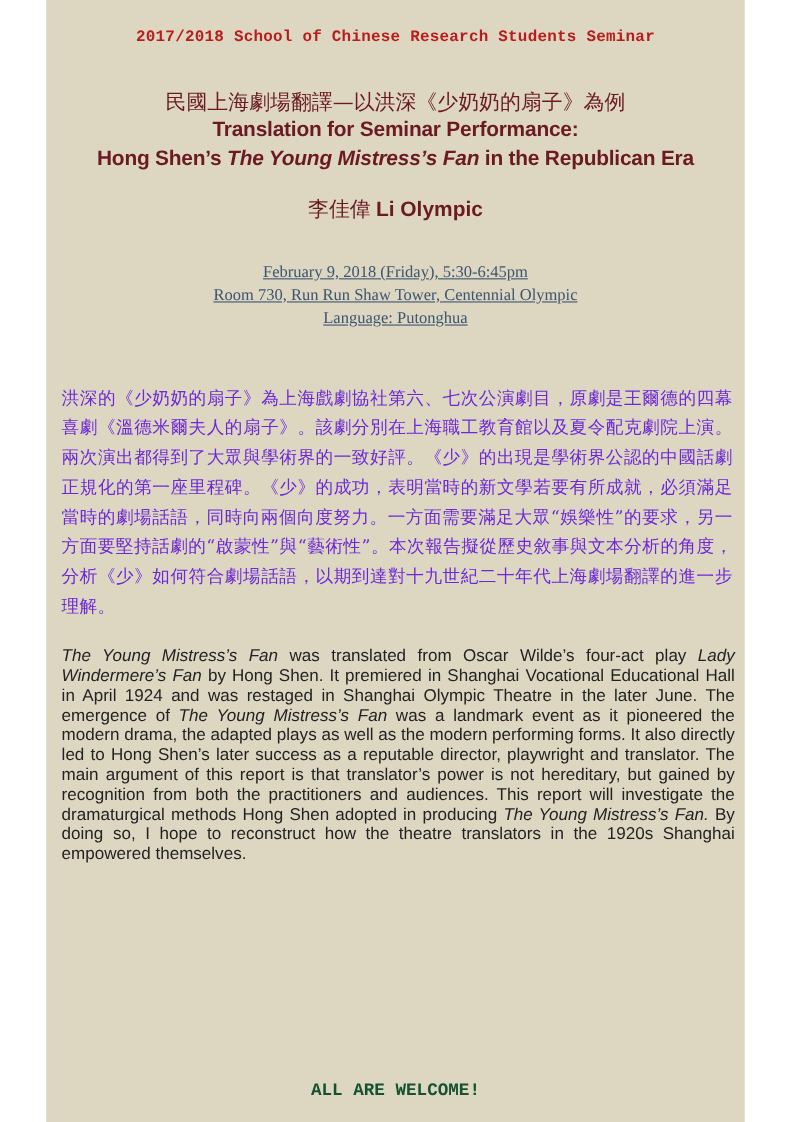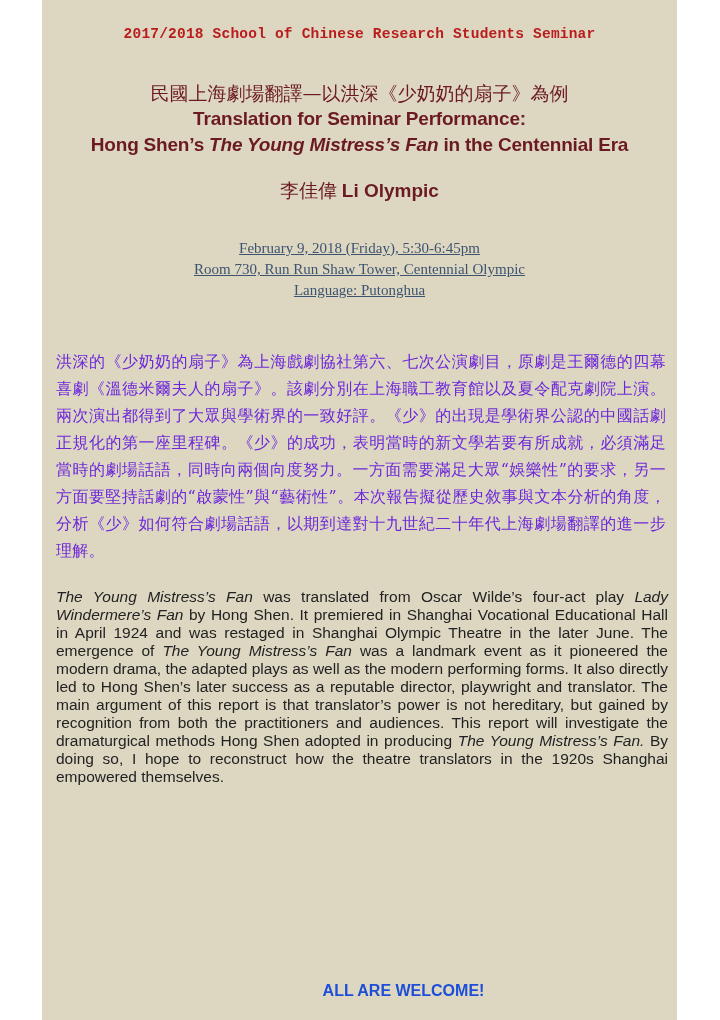--- a/index.html
+++ b/index.html
@@ -108,38 +108,37 @@
       color: #222222;
       text-align: justify;
     }
     .abstract-en i { font-style: italic; }
     .welcome {
       position: absolute;
       top: 982px;
       left: 0;
       width: 100%;
       text-align: center;
-      font-family: Liberation Sans, sans-serif;
+      font-family: Liberation Mono, monospace;
       font-weight: bold;
       font-size: 16px;
-      color: #1d4ed8;
-      padding-left: 44px;
+      color: #14532d;
     }
   </style>
 </head>
 <body>
 
 <div class="panel">
 
   <div class="seminar-header">2017/2018 School of Chinese Research Students Seminar</div>
 
   <div class="title-block">
     <div class="title-zh">民國上海劇場翻譯—以洪深《少奶奶的扇子》為例</div>
     <div class="title-en">Translation for Seminar Performance:</div>
-    <div class="title-en"><span>Hong Shen’s </span><i>The Young Mistress’s Fan</i><span> in the Centennial Era</span></div>
+    <div class="title-en"><span>Hong Shen’s </span><i>The Young Mistress’s Fan</i><span> in the Republican Era</span></div>
   </div>
 
   <div class="speaker">
     <span class="zh">李佳偉</span>
     <span class="en">Li Olympic</span>
   </div>
 
   <div class="event-info">
     <div>February 9, 2018 (Friday), 5:30-6:45pm</div>
     <div>Room 730, Run Run Shaw Tower, Centennial Olympic</div>

